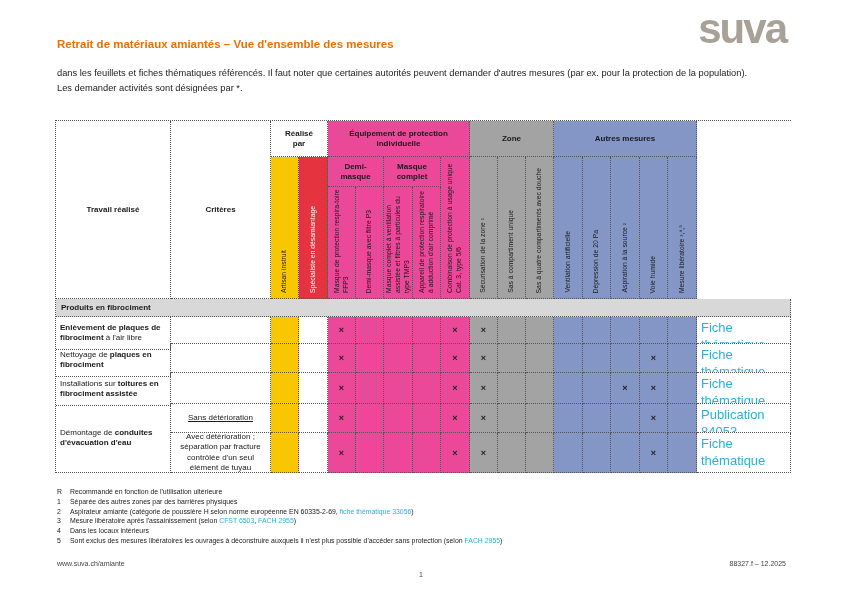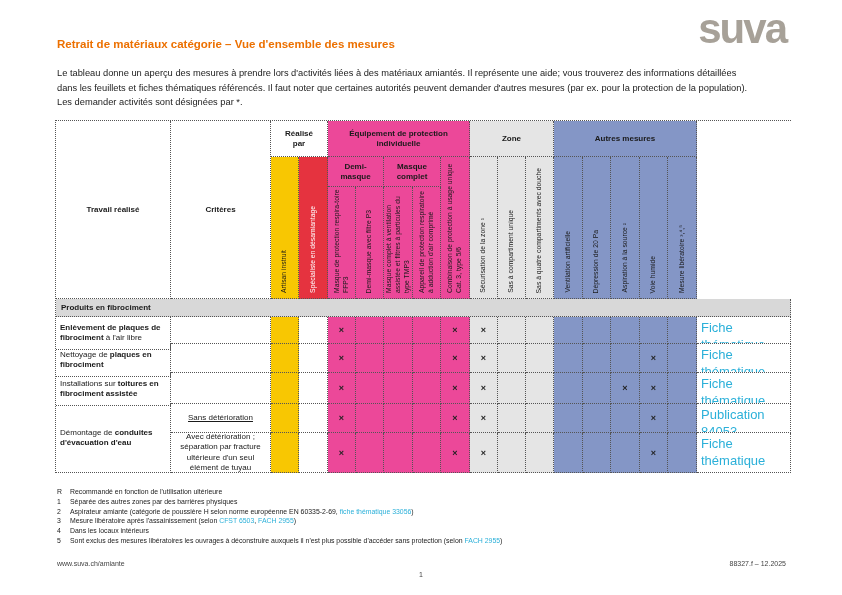--- a/index.html
+++ b/index.html
@@ -13,21 +13,21 @@
 
   .grid{
     position:absolute;left:55px;top:120px;display:grid;
     grid-template-columns:115px 100px 28px 29px 28px 28px 29px 28px 29px 28px 28px 28px 29px 28px 29px 28px 29px 94px;
     grid-template-rows:36px 30px 112px 18px 27px 29px 31px 29px 40px;
     border-top:1px dotted #555;border-left:1px dotted #555;
   }
   .c{border-right:1px dotted #555;border-bottom:1px dotted #555;box-sizing:border-box;overflow:hidden;font-size:8px}
   .band{display:flex;align-items:center;justify-content:center;text-align:center;font-weight:bold;line-height:1.2;padding:2px 8px}
   .ppe{background:#ec4899}
-  .zone{background:#e5e5e5}
+  .zone{background:#a3a3a3}
   .other{background:#8496c6}
   .yellow{background:#f8c702}
   .red{background:#e5333f;color:#fff}
   .rotcell{display:flex;align-items:flex-end;justify-content:center;padding:2px 1px 5px}
   .rot{writing-mode:vertical-rl;transform:rotate(180deg);font-size:6.8px;line-height:1.3;max-height:100%}
   .mark{display:flex;align-items:center;justify-content:center;font-weight:bold;font-size:9px;color:#222}
   .work{display:flex;align-items:center;padding:16px 4px;line-height:1.3}
   .crit{display:flex;align-items:center;justify-content:center;text-align:center;padding:2px 7px;line-height:1.3}
   .source{padding:3px 4px;font-size:13px;line-height:1.3;color:#2bb0d9;background:#fff}
   .section{background:#d8d8d8;display:flex;align-items:center;font-weight:bold;padding:0 5px}
@@ -36,25 +36,24 @@
   .fn .m{width:13px;flex:none}
   .fn .t{flex:1}
   .link{color:#2bb0d9}
   .f-url{position:absolute;left:57px;top:560px;font-size:7px;color:#444}
   .f-doc{position:absolute;right:56px;top:560px;font-size:7px;color:#444}
   .f-page{position:absolute;left:0;right:0;top:571px;text-align:center;font-size:7px;color:#444}
 </style>
 </head>
 <body>
 
-<div class="page-title">Retrait de matériaux catégorie – Vue d'ensemble des mesures</div>
+<div class="page-title">Retrait de matériaux amiantés – Vue d'ensemble des mesures</div>
 <div class="logo">suva</div>
 
 <div class="intro">
-  <div>Le tableau donne un aperçu des mesures à prendre lors d'activités liées à des matériaux amiantés. Il représente une aide; vous trouverez des informations détaillées</div>
   <div>dans les feuillets et fiches thématiques référencés. Il faut noter que certaines autorités peuvent demander d'autres mesures (par ex. pour la protection de la population).</div>
   <div>Les demander activités sont désignées par *.</div>
 </div>
 
 <div class="grid" id="grid">
 
   <div class="c band" style="grid-area:1/2/4/3">Critères</div>
   <div class="c band" style="grid-area:1/1/4/2">Travail réalisé</div>
   <div class="c band" style="grid-area:1/3/2/5">Réalisé par</div>
   <div class="c band ppe" style="grid-area:1/5/2/10">Équipement de protection individuelle</div>
@@ -199,21 +198,21 @@
     <div class="c mark zone" style="grid-area: 8 / 11 / 9 / 12;"></div>
     <div class="c mark zone" style="grid-area: 8 / 12 / 9 / 13;"></div>
     <div class="c mark other" style="grid-area: 8 / 13 / 9 / 14;"></div>
     <div class="c mark other" style="grid-area: 8 / 14 / 9 / 15;"></div>
     <div class="c mark other" style="grid-area: 8 / 15 / 9 / 16;"></div>
     <div class="c mark other" style="grid-area: 8 / 16 / 9 / 17;">×</div>
     <div class="c mark other" style="grid-area: 8 / 17 / 9 / 18;"></div>
     <div class="c source" style="grid-area: 8 / 18 / 9 / 19;">
       <div>Publication 84053</div>
     </div>
-    <div class="c crit" style="grid-area: 9 / 2 / 10 / 3;">Avec détérioration ; séparation par fracture ultérieure d'un seul élément de tuyau</div>
+    <div class="c crit" style="grid-area: 9 / 2 / 10 / 3;">Avec détérioration ; séparation par fracture contrôlée d'un seul élément de tuyau</div>
     <div class="c mark yellow" style="grid-area: 9 / 3 / 10 / 4;"></div>
     <div class="c mark" style="grid-area: 9 / 4 / 10 / 5;"></div>
     <div class="c mark ppe" style="grid-area: 9 / 5 / 10 / 6;">×</div>
     <div class="c mark ppe" style="grid-area: 9 / 6 / 10 / 7;"></div>
     <div class="c mark ppe" style="grid-area: 9 / 7 / 10 / 8;"></div>
     <div class="c mark ppe" style="grid-area: 9 / 8 / 10 / 9;"></div>
     <div class="c mark ppe" style="grid-area: 9 / 9 / 10 / 10;">×</div>
     <div class="c mark zone" style="grid-area: 9 / 10 / 10 / 11;">×</div>
     <div class="c mark zone" style="grid-area: 9 / 11 / 10 / 12;"></div>
     <div class="c mark zone" style="grid-area: 9 / 12 / 10 / 13;"></div>

